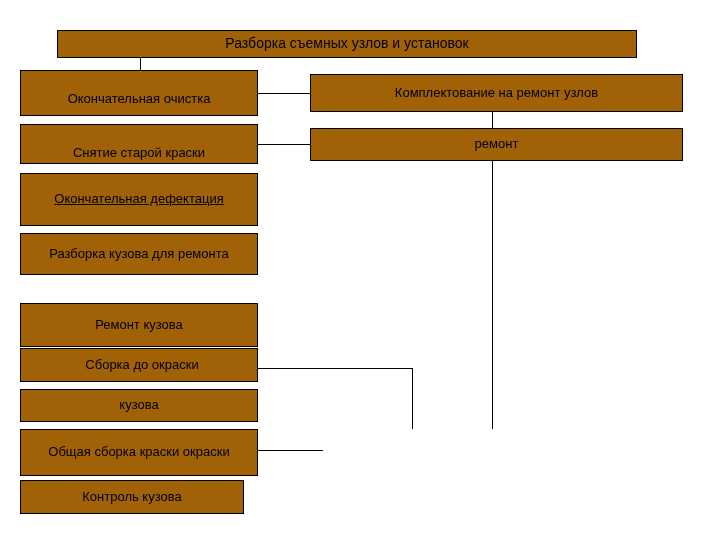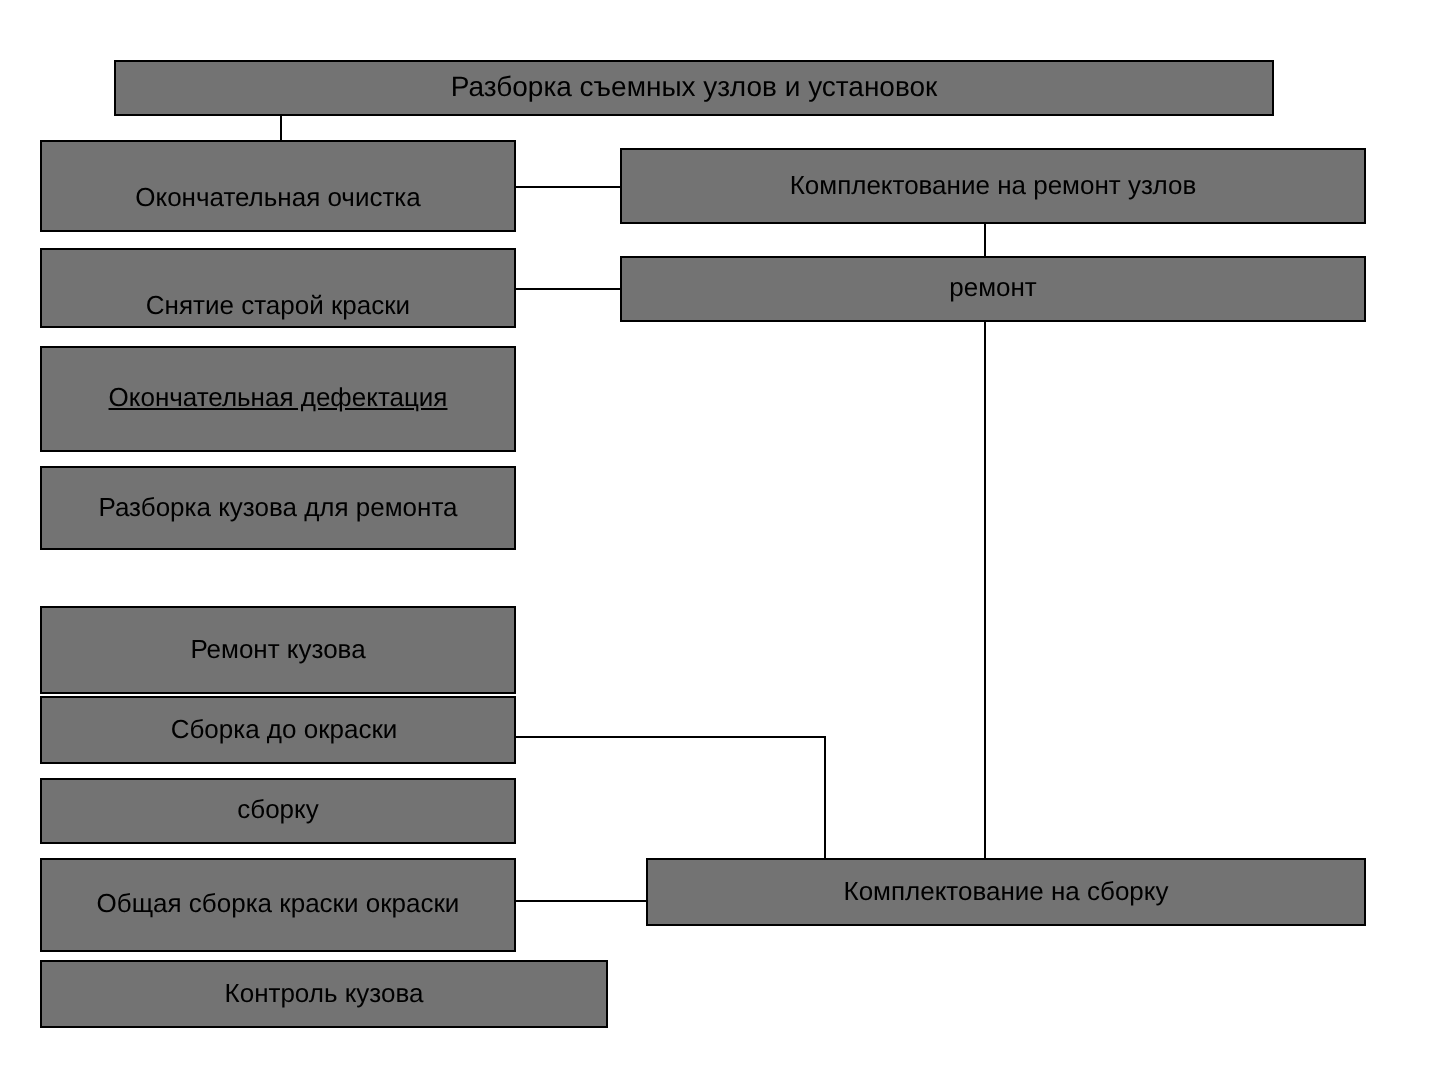--- a/index.html
+++ b/index.html
@@ -17,21 +17,21 @@
   #diagram {
     position: relative;
     width: 720px;
     height: 540px;
     background: #ffffff;
   }
   .node {
     position: absolute;
     box-sizing: border-box;
     border: 1px solid #000000;
-    background: #737373;
+    background: #a16207;
     display: flex;
     align-items: center;
     text-align: center;
     font-size: 13px;
     line-height: 1.25;
     padding: 2px 6px;
     z-index: 2;
   }
   .node.title-node {
     font-size: 14px;
@@ -77,37 +77,34 @@
   <div class="node" id="lnode-3" style="left: 20px; top: 233px; width: 238px; height: 42px;">
     <span class="label">Разборка кузова для ремонта</span>
   </div>
   <div class="node" id="lnode-4" style="left: 20px; top: 303px; width: 238px; height: 44px;">
     <span class="label">Ремонт кузова</span>
   </div>
   <div class="node" id="lnode-5" style="left: 20px; top: 348px; width: 238px; height: 34px; padding-left: 12px;">
     <span class="label">Сборка до окраски</span>
   </div>
   <div class="node" id="lnode-6" style="left: 20px; top: 389px; width: 238px; height: 33px;">
-    <span class="label">сборку</span>
+    <span class="label">кузова</span>
   </div>
   <div class="node" id="lnode-7" style="left: 20px; top: 429px; width: 238px; height: 47px;">
     <span class="label">Общая сборка краски окраски</span>
   </div>
-  <div class="node" id="lnode-8" style="left: 20px; top: 480px; width: 284px; height: 34px;">
+  <div class="node" id="lnode-8" style="left: 20px; top: 480px; width: 224px; height: 34px;">
     <span class="label">Контроль кузова</span>
   </div>
 
   <div class="node" id="rnode-0" style="left: 310px; top: 74px; width: 373px; height: 38px;">
     <span class="label">Комплектование на ремонт узлов</span>
   </div>
   <div class="node" id="rnode-1" style="left: 310px; top: 128px; width: 373px; height: 33px;">
     <span class="label">ремонт</span>
-  </div>
-  <div class="node" id="rnode-2" style="left: 323px; top: 429px; width: 360px; height: 34px;">
-    <span class="label">Комплектование на сборку</span>
   </div>
 
   <div id="connector-layer">
       <div class="connector v" style="left: 140px; top: 58px; height: 12px; background: rgb(0, 0, 0);"></div>
       <div class="connector h" style="left: 258px; top: 93px; width: 52px; background: rgb(0, 0, 0);"></div>
       <div class="connector h" style="left: 258px; top: 144px; width: 52px; background: rgb(0, 0, 0);"></div>
       <div class="connector v" style="left: 492px; top: 112px; height: 16px; background: rgb(0, 0, 0);"></div>
       <div class="connector v" style="left: 492px; top: 161px; height: 268px; background: rgb(0, 0, 0);"></div>
       <div class="connector h" style="left: 258px; top: 368px; width: 155px; background: rgb(0, 0, 0);"></div>
       <div class="connector v" style="left: 412px; top: 368px; height: 61px; background: rgb(0, 0, 0);"></div>

